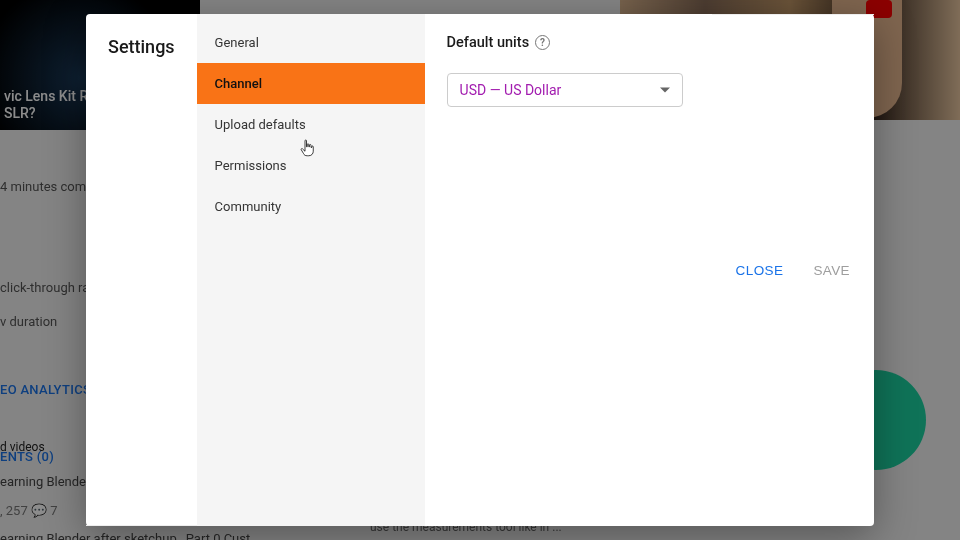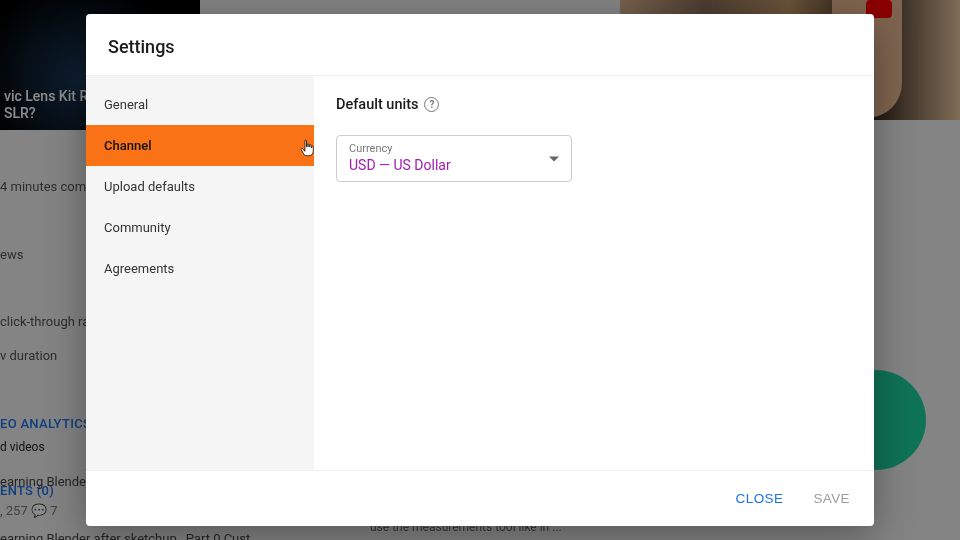--- a/index.html
+++ b/index.html
@@ -15,21 +15,21 @@
   .bg .face { position: absolute; top: 0; right: 58px; width: 70px; height: 118px; background: #e8b890; border-radius: 0 0 35px 35px; }
   .bg .playbadge { position: absolute; top: 0; right: 68px; width: 26px; height: 18px; background: #ff0000; border-radius: 4px; }
   .bg .side-links { position: absolute; left: 0; top: 170px; font-size: 13px; color: #555; line-height: 2.6; }
   .bg .side-links .blue { color: #1a73e8; font-weight: 500; letter-spacing: .3px; }
   .bg .side-title { position: absolute; left: 0; top: 440px; font-size: 12px; font-weight: 400; color: #222; }
   .bg .side-rows { position: absolute; left: 0; top: 468px; font-size: 13px; color: #444; line-height: 2.2; }
   .bg .green-blob { position: absolute; right: 34px; top: 370px; width: 100px; height: 100px; background: #1dd1a1; border-radius: 50%; }
   .bg .midtext { position: absolute; left: 370px; top: 520px; font-size: 12px; color: #666; }
 
   
-  .modal { position: absolute; top: 14px; left: 86px; width: 788px; height: 512px; background: #fff; border-radius: 4px; box-shadow: 0 10px 40px rgba(0,0,0,.35); z-index: 10; display: flex; flex-direction: column; }
+  .modal { position: absolute; top: 14px; left: 86px; width: 788px; height: 512px; background: #fff; border-radius: 4px; box-shadow: 0 10px 40px rgba(0,0,0,.35); z-index: 10; display: flex; flex-direction: row; }
   .modal-header { padding: 22px 22px 18px; font-size: 18px; font-weight: 500; color: #1a1a1a; border-bottom: 1px solid #eee; }
   .modal-body { flex: 1; display: flex; min-height: 0; }
   .sidebar { width: 228px; background: #f5f5f5; display: flex; flex-direction: column; padding-top: 8px; }
   .sidebar-item { padding: 13px 18px; font-size: 13px; color: #353535; cursor: pointer; }
   .sidebar-item.selected { background: #f97316; color: #111; font-weight: 500; position: relative; }
   .content { flex: 1; padding: 20px 22px; }
   .section-title { font-size: 14.5px; font-weight: 500; color: #1a1a1a; display: flex; align-items: center; gap: 6px; }
   .help-icon { width: 15px; height: 15px; border: 1.3px solid #777; border-radius: 50%; display: inline-flex; align-items: center; justify-content: center; font-size: 10px; color: #777; font-weight: 700; }
   .field { margin-top: 22px; border: 1px solid #ccc; border-radius: 4px; width: 236px; padding: 6px 12px 8px; position: relative; cursor: pointer; }
   .field-label { font-size: 11px; color: #7a7a7a; }
@@ -51,21 +51,21 @@
   <div class="thumb"></div>
   <div class="thumb-text">
     <span>vic Lens Kit Rev</span><br>
     <span>SLR?</span>
   </div>
   <div class="thumb2"></div>
   <div class="face"></div>
   <div class="playbadge"></div>
   <div class="side-links">
     <div>4 minutes compa</div><br>
-    <div>ews</div><br>
+    <br>
     <div>click-through rate</div>
     <div>v duration</div><br>
     <div class="blue">EO ANALYTICS</div><br>
     <div class="blue">ENTS (0)</div>
   </div>
   <div class="side-title">d videos</div>
   <div class="side-rows">
     <div>earning Blender af</div>
     <div style="color:#777">, 257     💬 7</div>
     <div>earning Blender after sketchup , Part 0   Cust...</div>
@@ -75,30 +75,29 @@
   <div class="dim"></div>
 </div>
 
 <div class="modal">
   <div class="modal-header">Settings</div>
   <div class="modal-body">
     <div class="sidebar">
       <div class="sidebar-item">General</div>
       <div class="sidebar-item selected">Channel</div>
       <div class="sidebar-item">Upload defaults</div>
+      <div class="sidebar-item">Permissions</div>
       <div class="sidebar-item">Community</div>
-      <div class="sidebar-item">Agreements</div>
     </div>
     <div class="content">
       <div class="section-title">
         <span>Default units</span>
         <span class="help-icon">?</span>
       </div>
       <div class="field">
-        <div class="field-label">Currency</div>
         <div class="field-value">USD — US Dollar</div>
         <div class="field-caret"></div>
       </div>
     </div>
   </div>
   <div class="modal-footer">
     <button class="btn close">CLOSE</button>
     <button class="btn save">SAVE</button>
   </div>
 </div>

